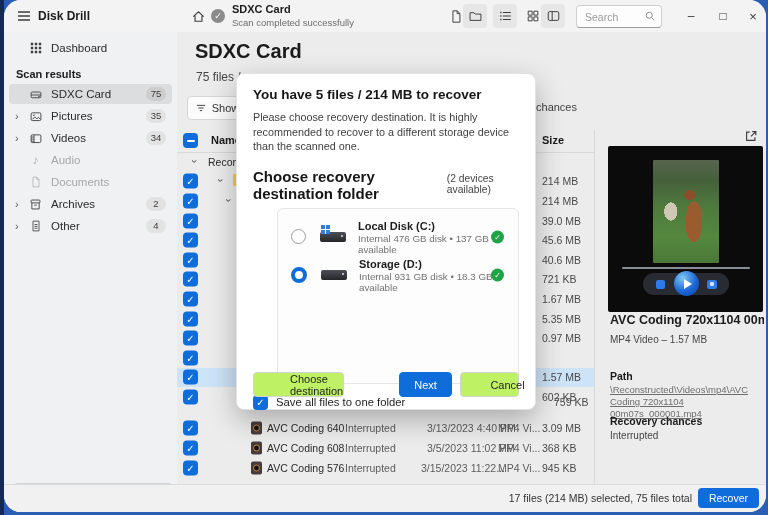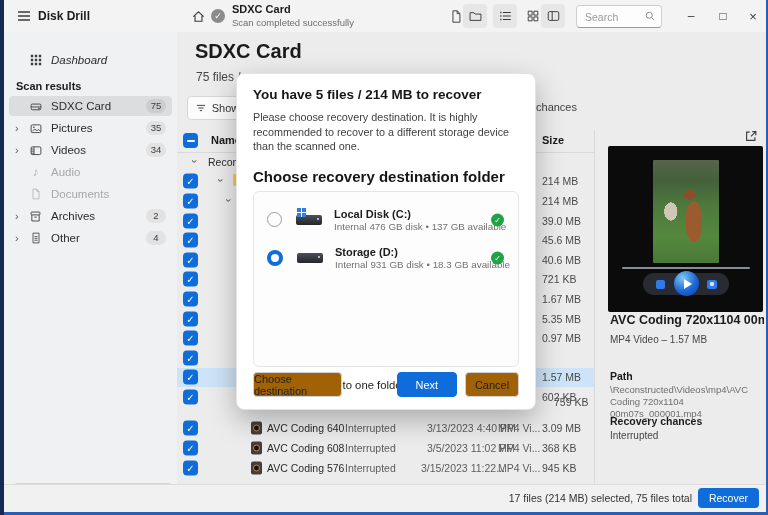--- a/index.html
+++ b/index.html
@@ -1,19 +1,19 @@
 <!DOCTYPE html>
 <html><head>
 <meta charset="utf-8">
 <style>
   html,body{margin:0;padding:0;width:768px;height:515px;overflow:hidden;}
   body{background:#2a5db4;font-family:"Liberation Sans","DejaVu Sans",sans-serif;position:relative;
        -webkit-font-smoothing:antialiased;}
   body::before{content:"";position:absolute;left:0;top:0;width:4px;height:515px;background:#142a52;}
-  .window{position:absolute;left:4px;top:0;right:2px;bottom:3px;background:#f3f3f3;overflow:hidden;}
+  .window{position:absolute;left:4px;top:0;right:2px;bottom:3px;background:#f3f3f3;overflow:hidden;border-radius:17px;}
   .abs{position:absolute;}
   svg{display:block;}
   :root{--acc:#0f6cdb;--txt:#1f1f1f;--sub:#5f5f5f;}
 
   
   .titlebar{position:absolute;left:0;top:0;right:0;height:32px;background:#f3f3f3;}
   .tb-btn{position:absolute;top:4px;width:24px;height:24px;border-radius:4px;display:flex;align-items:center;justify-content:center;color:#3d3d3d;}
   .tb-btn.active{background:#e6e6e6;}
   .nav-title{position:absolute;left:228px;top:3px;line-height:1.25;}
   .nav-title .t1{font-size:11px;font-weight:bold;color:#1b1b1b;}
@@ -83,52 +83,52 @@
   .ctrl-pill{position:absolute;left:35px;top:127px;width:86px;height:22px;background:rgba(43,47,54,.92);border-radius:12px;}
   .stop-btn{position:absolute;left:13px;top:6.5px;width:9px;height:9px;background:#3079e8;border-radius:2px;}
   .play-btn{position:absolute;left:31px;top:-2px;width:25px;height:25px;border-radius:50%;
      background:radial-gradient(circle at 35% 28%,#7fc7f2,#1b66d6 55%,#0b3fa6);display:flex;align-items:center;justify-content:center;}
   .play-tri{width:0;height:0;border-left:8px solid #fff;border-top:5px solid transparent;border-bottom:5px solid transparent;margin-left:2px;}
   .mini-btn{position:absolute;right:12px;top:6.5px;width:10px;height:9px;background:#3079e8;border-radius:2px;}
   .mini-btn::after{content:"";position:absolute;left:3px;top:2.5px;width:4px;height:4px;background:#cfe2ff;border-radius:1px;}
   .pv-title{position:absolute;left:433px;top:281px;width:154px;font-size:12.5px;font-weight:bold;color:#1b1b1b;white-space:nowrap;overflow:hidden;}
   .pv-line{position:absolute;left:433px;font-size:10px;color:#454545;}
   .pv-h{position:absolute;left:433px;font-size:10.5px;font-weight:bold;color:#1b1b1b;}
-  .pv-path{position:absolute;left:433px;top:352px;width:150px;font-size:9.5px;color:#6e6e6e;line-height:1.25;word-wrap:break-word;}
+  .pv-path{position:absolute;left:433px;top:352px;width:150px;font-size:9.5px;color:#6e6e6e;line-height:1.25;word-wrap:break-word;text-decoration:underline;}
 
   
   .statusbar{position:absolute;left:0;right:0;bottom:0;height:27px;background:#f1f1f1;border-top:1px solid #dcdcdc;}
   .sel-summary{position:absolute;right:74px;top:7px;font-size:10.5px;color:#333;}
   .recover-btn{position:absolute;left:694px;top:3px;width:61px;height:20px;background:var(--acc);border-radius:4px;color:#fff;font-size:10.5px;display:flex;align-items:center;justify-content:center;}
 
   
   .modal{position:absolute;left:232px;top:73px;width:300px;height:337px;background:#fff;border:1px solid #e3e3e3;border-radius:8px;box-shadow:0 10px 28px rgba(0,0,0,.28);z-index:20;box-sizing:border-box;padding:0 16px;}
   .m-title{margin-top:13px;font-size:13.5px;font-weight:bold;color:#161616;}
   .m-desc{margin-top:8px;font-size:10.8px;line-height:1.35;color:#3f3f3f;}
   .m-row-label{margin-top:14px;display:flex;justify-content:space-between;align-items:baseline;}
   .m-dest{font-size:15px;font-weight:bold;color:#161616;}
   .m-avail{font-size:10.3px;color:#444;}
-  .dev-list{margin-top:6px;height:176px;background:#fdfdfd;border:1px solid #e6e6e6;border-radius:6px;box-sizing:border-box;padding-top:9px;}
+  .dev-list{margin-top:6px;height:176px;background:#fdfdfd;border:1px solid #e6e6e6;border-radius:6px;box-sizing:border-box;padding-top:9px;margin-left:24px;}
   .dev{position:relative;height:38px;display:flex;align-items:center;padding-left:13px;}
   .radio{width:13px;height:13px;border:1.5px solid #9b9b9b;border-radius:50%;background:#fdfdfd;flex:0 0 13px;}
   .radio.on{width:8px;height:8px;border:4px solid var(--acc);background:#fff;flex:0 0 8px;}
   .drive{width:26px;height:10px;background:linear-gradient(#4c5057,#24262a);border-radius:2px;position:relative;margin:0 12px 0 14px;flex:0 0 26px;}
   .drive::after{content:"";position:absolute;right:3px;top:3.5px;width:2px;height:2px;background:#dfe3e8;border-radius:50%;}
   .winlogo{position:absolute;left:1px;top:-7px;width:9px;height:9px;background:#2f7de1;}
   .winlogo::before{content:"";position:absolute;left:4px;top:0;width:1px;height:9px;background:#fff;}
   .winlogo::after{content:"";position:absolute;top:4px;left:0;width:9px;height:1px;background:#fff;}
   .dev-name{font-size:11px;font-weight:bold;color:#1c1c1c;line-height:1.3;}
   .dev-sub{font-size:9.8px;color:#727272;}
   .gcheck{position:absolute;right:14px;top:50%;transform:translateY(-50%);width:13px;height:13px;border-radius:50%;background:#1ea446;color:#fff;font-size:8px;line-height:13px;text-align:center;}
   .m-save{margin-top:11px;display:flex;align-items:center;gap:8px;}
   .m-cb{width:15px;height:15px;background:var(--acc);border-radius:4px;color:#fff;font-size:10px;line-height:15px;text-align:center;}
   .m-save-label{font-size:11.3px;color:#1f1f1f;}
   .m-btns{position:absolute;left:16px;right:16px;bottom:12px;display:flex;align-items:center;}
   .m-btn{height:25px;border-radius:4px;font-size:11px;display:flex;align-items:center;justify-content:center;box-sizing:border-box;}
-  .m-btn.plain{background:#a16207;border:1px solid #d2d2d2;color:#1f1f1f;}
+  .m-btn.plain{background:#bef264;border:1px solid #d2d2d2;color:#1f1f1f;padding-left:36px;}
   .m-btn.primary{background:var(--acc);color:#fff;border:1px solid var(--acc);}
 </style>
 </head>
 <body>
 
 <div class="window">
 
   <div class="titlebar">
     <div class="tb-btn" style="left:8px;">
       <svg width="14" height="12" viewBox="0 0 14 12">
@@ -185,21 +185,21 @@
           <path d="M10 10l3.5 3.5" stroke="#8a8a8a" stroke-width="1.3"></path>
         </svg>
     </div>
 
     <div class="winctl" style="left:674px;">–</div>
     <div class="winctl" style="left:706px;">□</div>
     <div class="winctl" style="left:736px;font-size:13px;">×</div>
   </div>
 
   <div class="sidebar">
-    <div class="sb-item" style="margin-top:18px;font-style:italic;">
+    <div class="sb-item" style="margin-top:6px;">
       <span class="sb-chev"></span>
       <span class="sb-ico">
         <svg width="12" height="12" viewBox="0 0 15 15">
             <path d="M1 1h3v3H1zM6 1h3v3H6zM11 1h3v3h-3zM1 6h3v3H1zM6 6h3v3H6zM11 6h3v3h-3zM1 11h3v3H1zM6 11h3v3H6zM11 11h3v3h-3z" fill="currentColor"></path>
           </svg>
       </span>
       <span class="sb-label">Dashboard</span>
     </div>
     <div class="sb-section">Scan results</div>
 
@@ -429,20 +429,21 @@
   <div class="statusbar">
     <div class="sel-summary">17 files (214 MB) selected, 75 files total</div>
     <div class="recover-btn">Recover</div>
   </div>
 
   <div class="modal">
     <div class="m-title">You have 5 files / 214 MB to recover</div>
     <div class="m-desc">Please choose recovery destination. It is highly recommended to recover to a different storage device than the scanned one.</div>
     <div class="m-row-label">
       <span class="m-dest">Choose recovery destination folder</span>
+      <span class="m-avail">(2 devices available)</span>
     </div>
     <div class="dev-list">
       <div class="dev">
         <span class="radio"></span>
         <span class="drive">
             <span class="winlogo"></span>
           </span>
         <span>
           <div class="dev-name">Local Disk (C:)</div>
           <div class="dev-sub">Internal 476 GB disk • 137 GB available</div>

